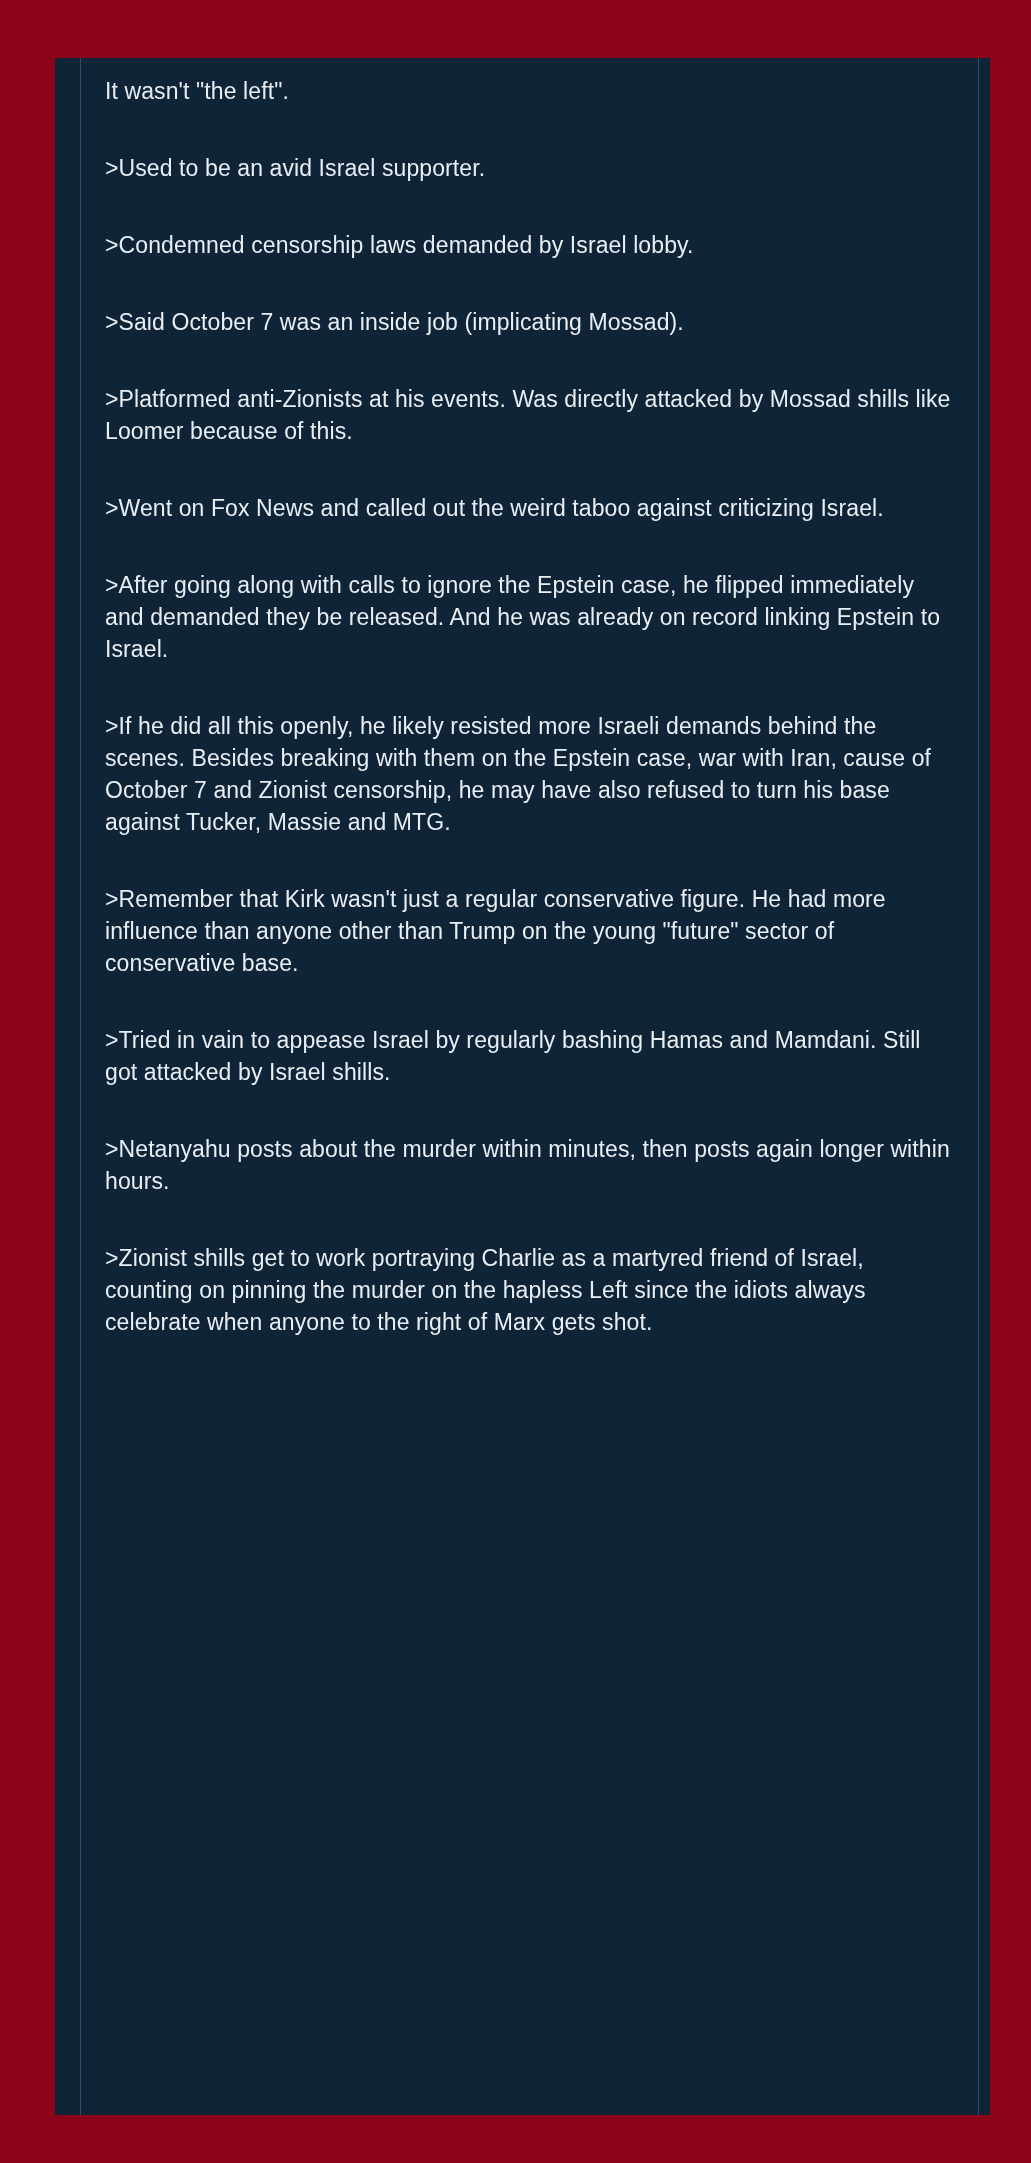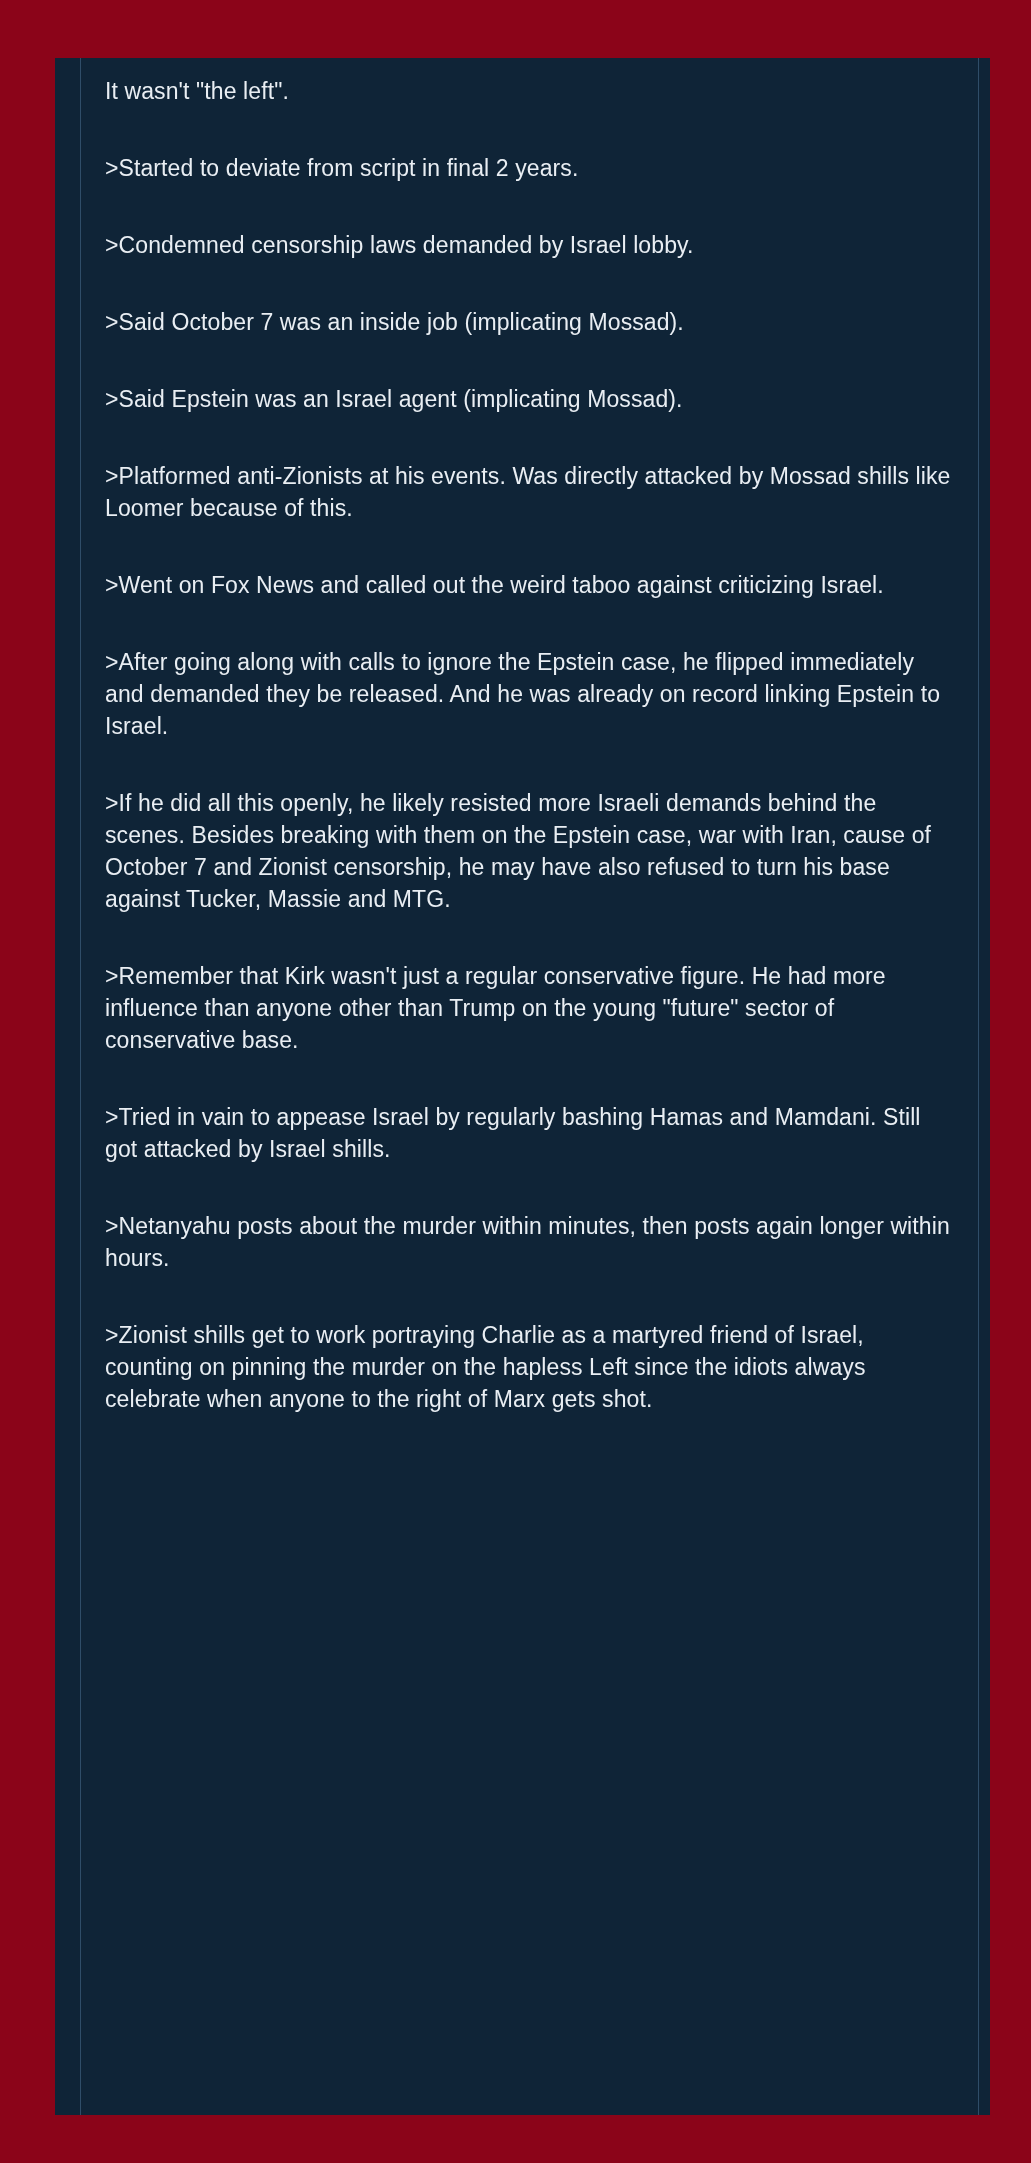--- a/index.html
+++ b/index.html
@@ -54,24 +54,23 @@
   }
 </style>
 </head>
 <body>
 
 <div class="panel">
   <div class="rule rule-left"></div>
   <div class="rule rule-right"></div>
   <div class="post-body">
       <p>It wasn't "the left".</p>
-      <p>&gt;Started to deviate from script in final 2 years.</p>
+      <p>&gt;Used to be an avid Israel supporter.</p>
       <p>&gt;Condemned censorship laws demanded by Israel lobby.</p>
       <p>&gt;Said October 7 was an inside job (implicating Mossad).</p>
-      <p>&gt;Said Epstein was an Israel agent (implicating Mossad).</p>
       <p>&gt;Platformed anti-Zionists at his events. Was directly attacked by Mossad shills like Loomer because of this.</p>
       <p>&gt;Went on Fox News and called out the weird taboo against criticizing Israel.</p>
       <p>&gt;After going along with calls to ignore the Epstein case, he flipped immediately and demanded they be released. And he was already on record linking Epstein to Israel.</p>
       <p>&gt;If he did all this openly, he likely resisted more Israeli demands behind the scenes. Besides breaking with them on the Epstein case, war with Iran, cause of October 7 and Zionist censorship, he may have also refused to turn his base against Tucker, Massie and MTG.</p>
       <p>&gt;Remember that Kirk wasn't just a regular conservative figure. He had more influence than anyone other than Trump on the young "future" sector of conservative base.</p>
       <p>&gt;Tried in vain to appease Israel by regularly bashing Hamas and Mamdani. Still got attacked by Israel shills.</p>
       <p>&gt;Netanyahu posts about the murder within minutes, then posts again longer within hours.</p>
       <p>&gt;Zionist shills get to work portraying Charlie as a martyred friend of Israel, counting on pinning the murder on the hapless Left since the idiots always celebrate when anyone to the right of Marx gets shot.</p>
     </div>
 </div>

